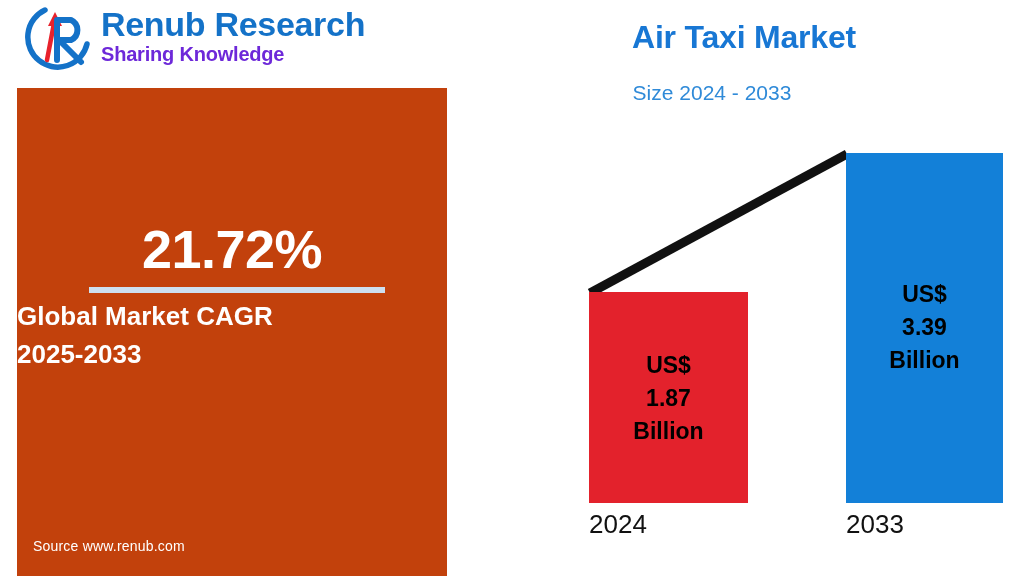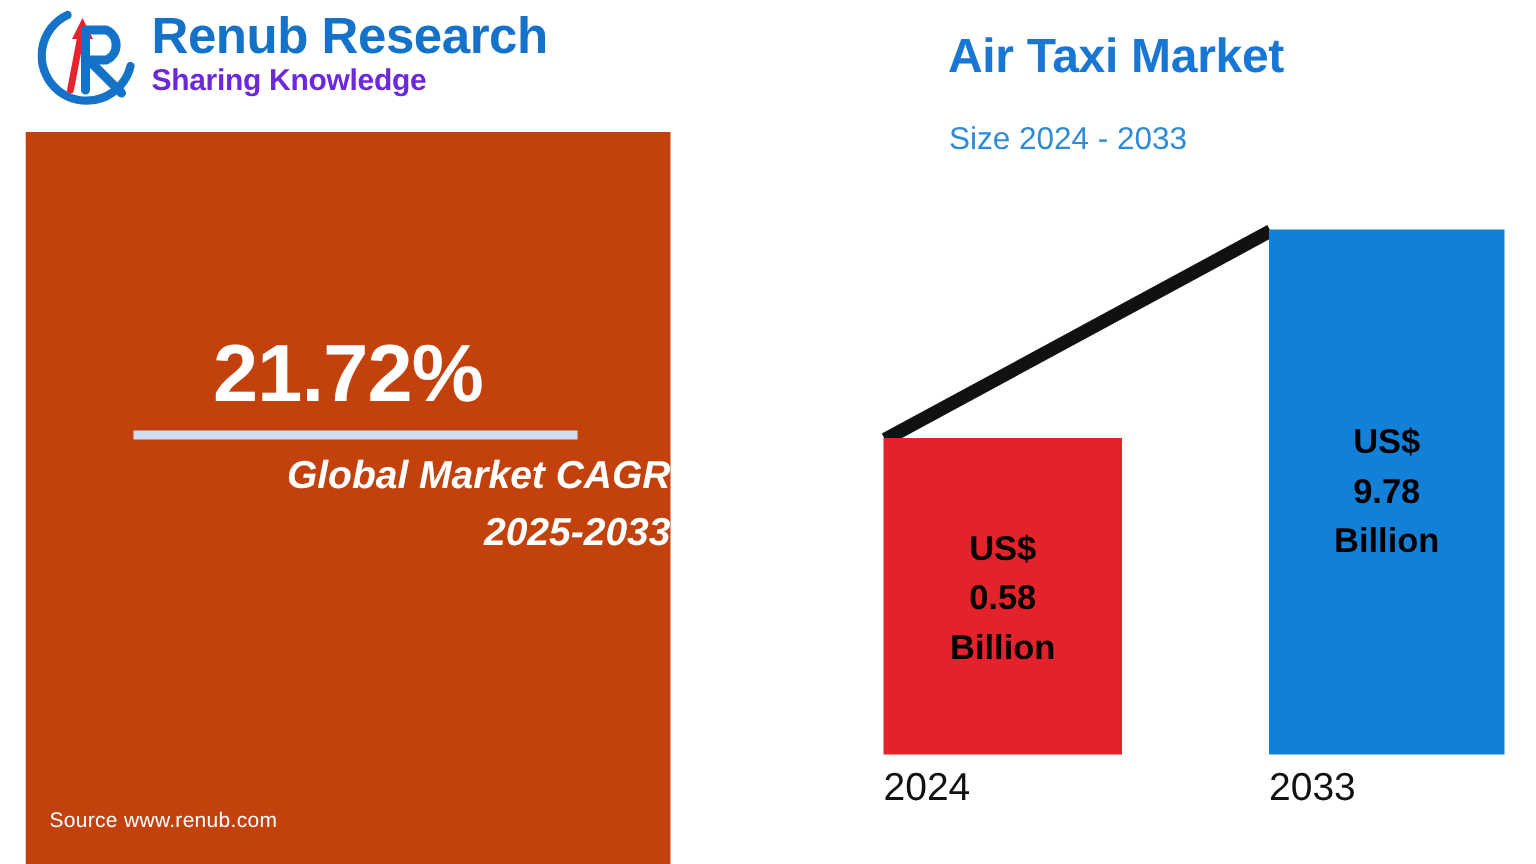--- a/index.html
+++ b/index.html
@@ -87,26 +87,25 @@
     top: 199px;
     width: 296px;
     height: 6px;
     background: #cddff0;
   }
   #stat-caption {
     position: absolute;
     left: 0px;
     top: 209px;
     width: 430px;
-    text-align: right;
+    text-align: left;
     color: #ffffff;
     font-size: 26px;
     font-weight: bold;
     line-height: 38px;
-    font-style: italic;
   }
   #stat-caption .line2 {
     display: block;
   }
   #source-note {
     position: absolute;
     left: 16px;
     top: 450px;
     color: #ffffff;
     font-size: 14px;
@@ -255,27 +254,27 @@
     <div id="chart-subtitle">Size 2024 - 2033</div>
 
     <div id="plot">
 
       <svg id="connector" viewBox="0 0 594 576" xmlns="http://www.w3.org/2000/svg">
         <line x1="143" y1="293" x2="400" y2="154" stroke="#111111" stroke-width="9"></line>
       </svg>
 
       <div class="bar" id="bar-2024">
         <div class="bar-label">US$</div>
-        <div class="bar-label" style="top:90px">0.58</div>
+        <div class="bar-label" style="top:90px">1.87</div>
         <div class="bar-label" style="top:123px">Billion</div>
       </div>
 
       <div class="bar" id="bar-2033">
         <div class="bar-label">US$</div>
-        <div class="bar-label" style="top:158px">9.78</div>
+        <div class="bar-label" style="top:158px">3.39</div>
         <div class="bar-label" style="top:191px">Billion</div>
       </div>
 
       <div class="axis-label" id="label-2024">2024</div>
       <div class="axis-label" id="label-2033">2033</div>
 
     </div>
   </div>
 
 </div>

